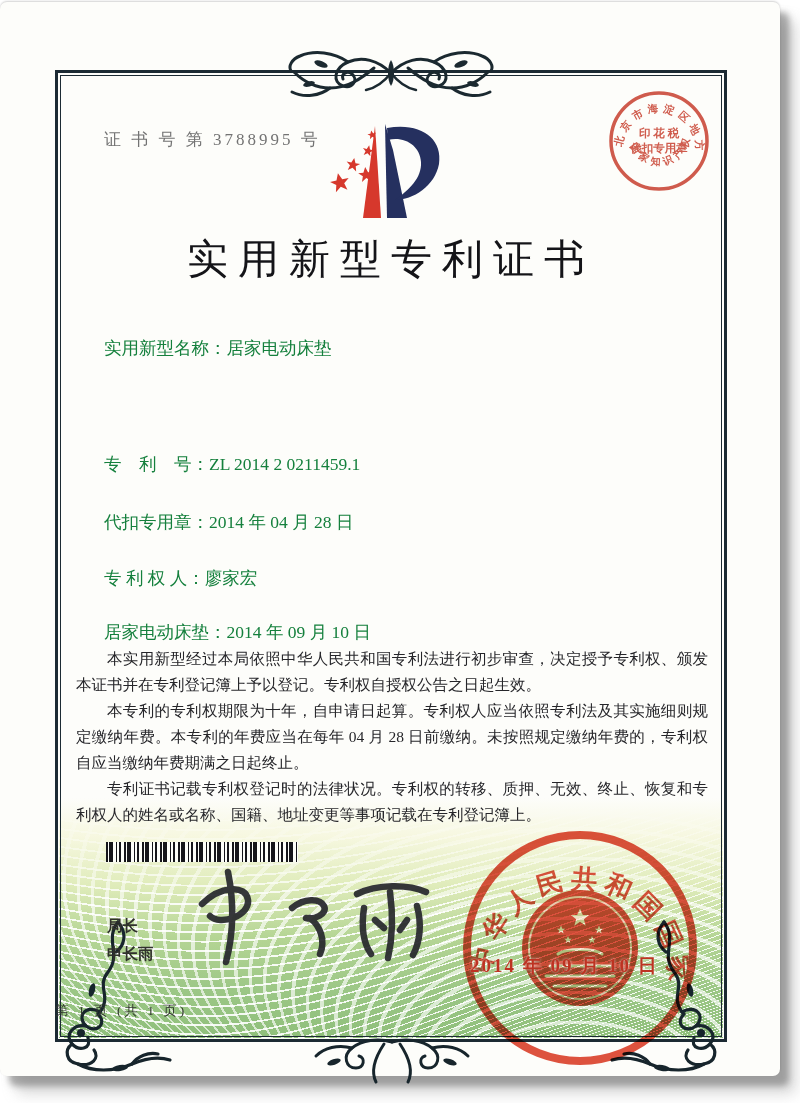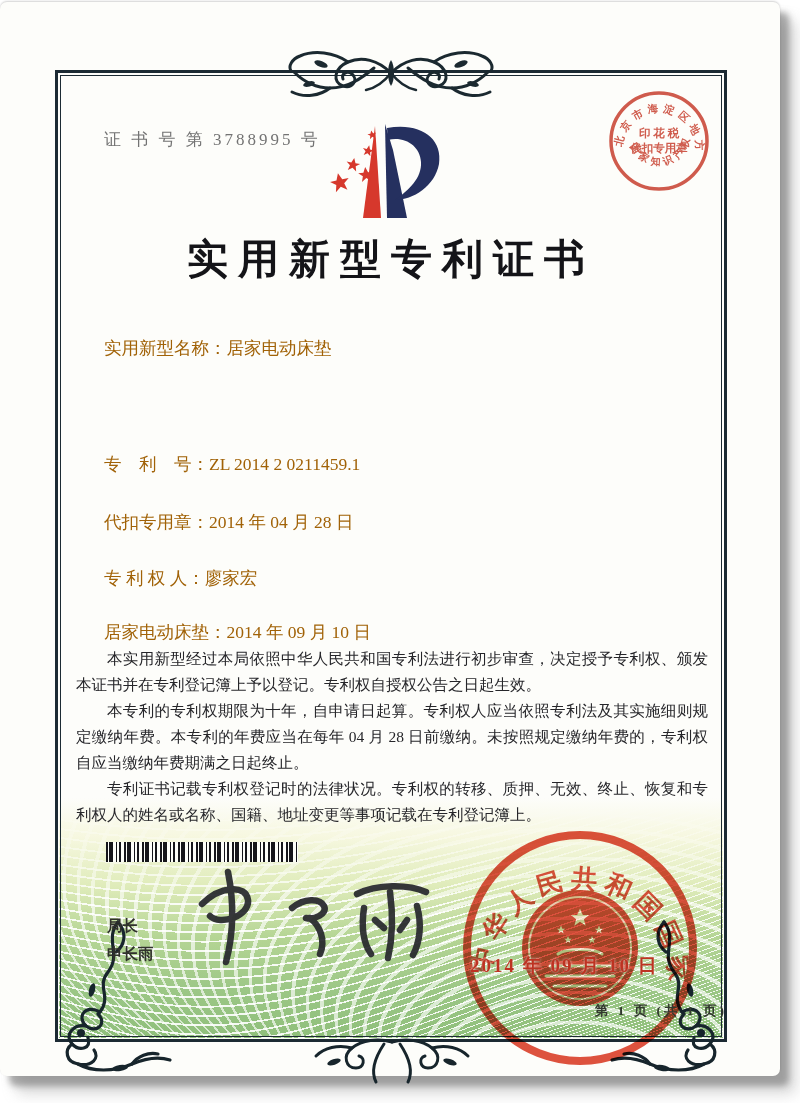--- a/index.html
+++ b/index.html
@@ -18,33 +18,33 @@
         background:linear-gradient(180deg, rgba(248,248,216,0) 0%, rgba(240,242,198,.5) 16%,
                    rgba(219,233,176,.85) 36%, rgba(177,211,143,.95) 58%, #9cc786 80%, #8fbf7b 100%);}
   .guil::before{content:'';position:absolute;inset:0;
         background:
          repeating-radial-gradient(120% 62% at 22% 135%, rgba(255,255,255,.9) 0 1.2px, rgba(255,255,255,0) 1.2px 6px),
          repeating-radial-gradient(135% 70% at 78% 142%, rgba(255,255,255,.65) 0 1.2px, rgba(255,255,255,0) 1.2px 5px);
         -webkit-mask-image:linear-gradient(180deg, transparent 0, #000 45%);
         mask-image:linear-gradient(180deg, transparent 0, #000 45%);}
   .cert-no{position:absolute;left:104px;top:128px;font-size:17px;letter-spacing:3px;color:#737373;}
   .title{position:absolute;left:55px;top:232px;width:672px;text-align:center;
-         font-size:41px;font-weight:700;letter-spacing:10px;color:#141418;}
-  .field{position:absolute;left:104px;font-size:17.5px;color:#a16207;white-space:nowrap;}
+         font-size:41px;font-weight:400;letter-spacing:10px;color:#141418;}
+  .field{position:absolute;left:104px;font-size:17.5px;color:#15803d;white-space:nowrap;}
   .paras{position:absolute;left:76px;top:646px;width:632px;font-size:15.5px;line-height:26px;
          text-align:justify;color:#26262a;}
   .paras p{margin:0;text-indent:2em;}
   .barcode{position:absolute;left:106px;top:842px;width:192px;height:20px;
          background:repeating-linear-gradient(90deg,#15151a 0 2px,rgba(255,255,255,.85) 2px 3px,
            #15151a 3px 7px,rgba(255,255,255,.85) 7px 10px,#15151a 10px 11px,rgba(255,255,255,.85) 11px 13px,
            #15151a 13px 15px,rgba(255,255,255,.85) 15px 18px);}
   .signer{position:absolute;left:107px;top:896px;font-size:15.5px;font-weight:700;
           color:#30312c;line-height:28px;margin-top:16px;}
-  .footer{position:absolute;left:55px;top:1002px;width:672px;text-align:right;
-          font-size:13.5px;letter-spacing:3px;color:#33392f;font-weight:700;}
+  .footer{position:absolute;left:55px;top:1002px;width:672px;text-align:left;
+          font-size:13.5px;letter-spacing:3px;color:#33392f;font-weight:400;}
   .seal-date{position:absolute;left:470px;top:953px;font-size:19px;font-weight:700;
           color:#bd3322;letter-spacing:2px;text-shadow:0 0 3px rgba(255,255,255,.75);}
   svg{display:block;}
   .stamp-wrap{position:absolute;left:604px;top:86px;opacity:.9;mix-blend-mode:multiply;}
   .seal-wrap{position:absolute;left:458px;top:826px;opacity:.93;mix-blend-mode:multiply;}
   .sig-wrap{position:absolute;left:172px;top:862px;}
   .logo-wrap{position:absolute;left:325px;top:120px;}
   .orn-top{position:absolute;left:258px;top:44px;}
   .orn-bl{position:absolute;left:34px;top:920px;}
   .orn-br{position:absolute;left:608px;top:920px;transform:scaleX(-1);}

